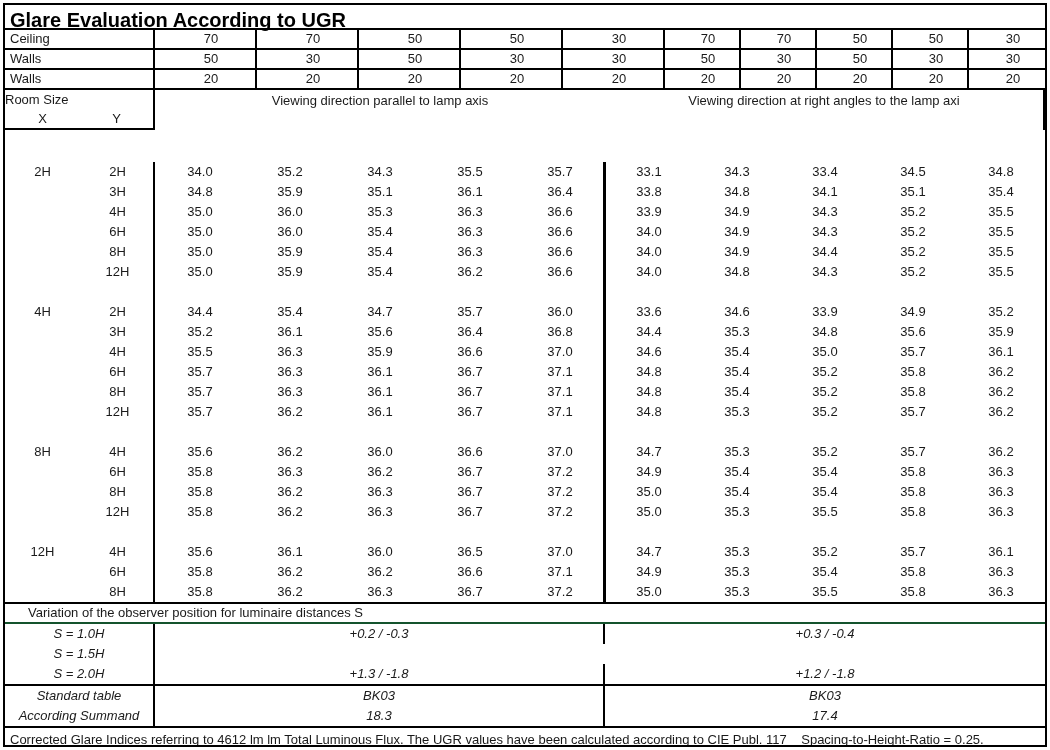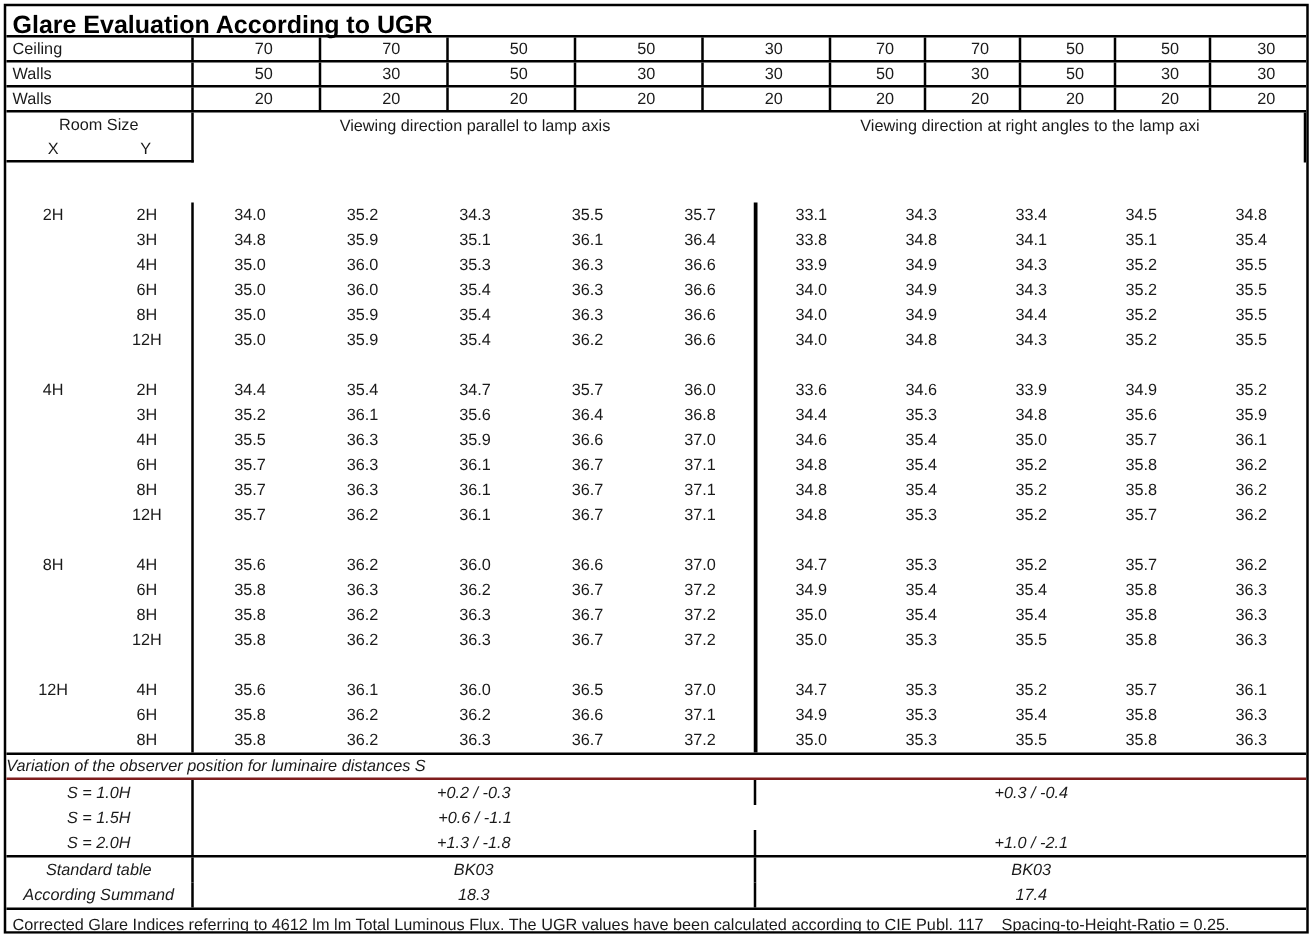--- a/index.html
+++ b/index.html
@@ -38,21 +38,21 @@
   .dir-header {
     display:grid;
     grid-template-columns:150px 450px 1fr;
     height:40px; box-sizing:border-box;
   }
   .dir-header .rs-cell {
     box-sizing:border-box;
     border-right:2px solid #000;
     border-bottom:2px solid #000;
   }
-  .rs-line1 { height:20px; line-height:20px; text-align:center; }
+  .rs-line1 { height:20px; line-height:20px; text-align:left; }
   .rs-line2 { display:grid; grid-template-columns:75px 73px; height:18px; line-height:18px; }
   .rs-line2 span { text-align:center; }
   .dir-cell {
     box-sizing:border-box; text-align:center;
     padding-top:2px; line-height:18px;
   }
   .dir-cell.first { border-right:2px solid #000; }
   
   .ugr-body { position:relative; height:440px;margin-top:32px; }
   .ugr-body::before {
@@ -64,22 +64,22 @@
   .b-row {
     display:grid;
     grid-template-columns:75px 75px repeat(5,90px) repeat(5,1fr);
     height:20px; line-height:20px;
   }
   .b-row .cell { text-align:center; overflow:hidden; }
   .gap-row { height:20px; }
   
   .variation-heading {
     height:22px; box-sizing:border-box;
-    border-top:2px solid #000; border-bottom:2px solid #7f1d1d;
-    padding-left:0; line-height:18px;font-style:italic;
+    border-top:2px solid #000; border-bottom:2px solid #14532d;
+    padding-left:23px; line-height:18px;
   }
   .v-block { box-sizing:border-box; border-bottom:2px solid #000; }
   .v-row {
     display:grid;
     grid-template-columns:150px 450px 1fr;
     height:20px; line-height:20px;font-style:italic;
   }
   .v-row .vcell { box-sizing:border-box; text-align:center; overflow:hidden; }
   .v-row .vlabel { border-right:2px solid #000; }
   .v-row .vval.mid { border-right:2px solid #000; }
@@ -427,26 +427,25 @@
 
   <div class="variation-heading">Variation of the observer position for luminaire distances S</div>
   <div class="v-block" id="variation-rows">
       <div class="v-row">
         <div class="vcell vlabel">S = 1.0H</div>
         <div class="vcell vval mid">+0.2 / -0.3</div>
         <div class="vcell vval">+0.3 / -0.4</div>
       </div>
       <div class="v-row">
         <div class="vcell vlabel">S = 1.5H</div>
-        <div class="vcell vval">+0.6 / -1.1</div>
       </div>
       <div class="v-row">
         <div class="vcell vlabel">S = 2.0H</div>
         <div class="vcell vval mid">+1.3 / -1.8</div>
-        <div class="vcell vval">+1.0 / -2.1</div>
+        <div class="vcell vval">+1.2 / -1.8</div>
       </div>
     </div>
   <div class="v-block" id="summary-rows">
       <div class="v-row">
         <div class="vcell vlabel">Standard table</div>
         <div class="vcell vval mid">BK03</div>
         <div class="vcell vval">BK03</div>
       </div>
       <div class="v-row">
         <div class="vcell vlabel">According Summand</div>

